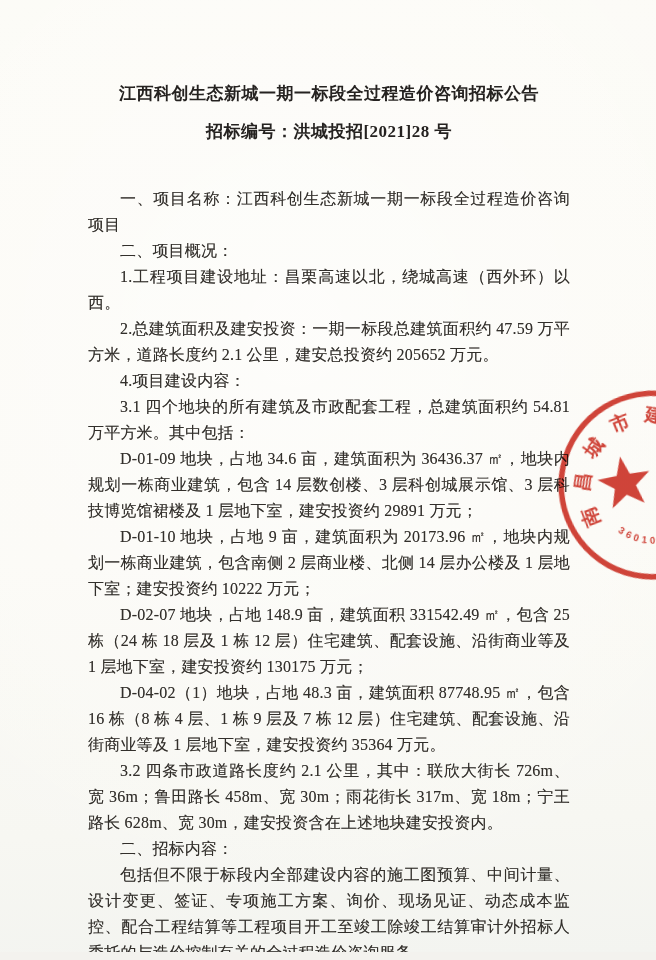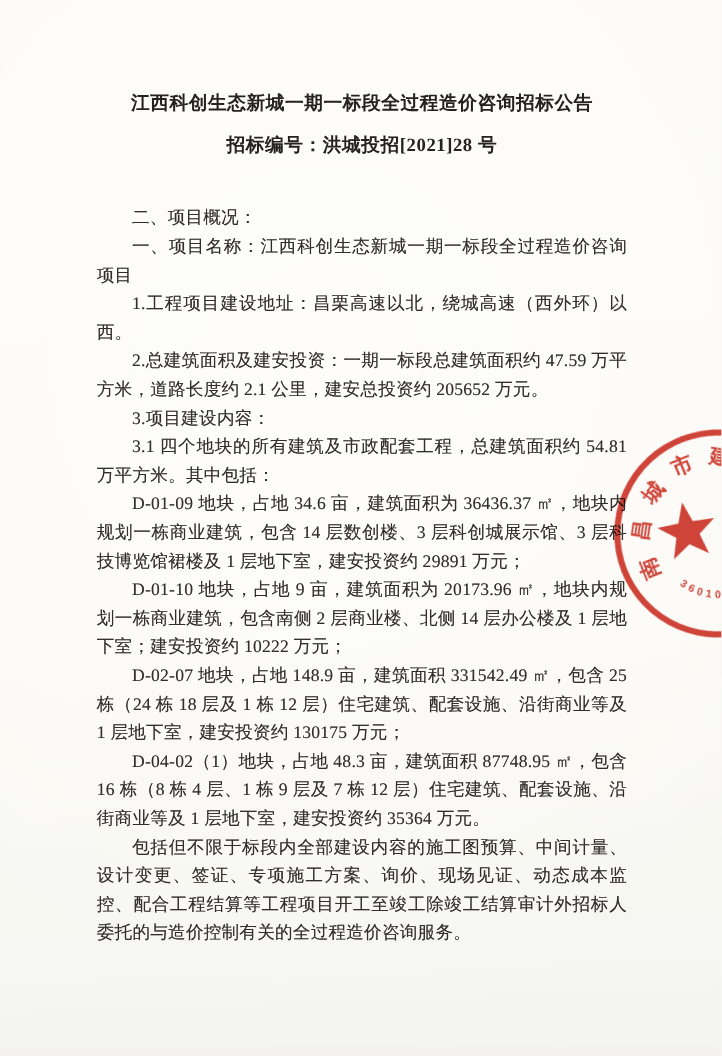--- a/index.html
+++ b/index.html
@@ -85,30 +85,32 @@
 </head>
 <body>
 
 <div class="page">
 
   <h1 class="doc-title">江西科创生态新城一期一标段全过程造价咨询招标公告</h1>
 
   <h2 class="doc-subtitle">招标编号：洪城投招[2021]28 号</h2>
 
   <div class="doc-body">
+    <p>一、项目名称：江西科创生态新城一期一标段全过程造价咨询项目</p>
     <p>二、项目概况：</p>
-    <p>一、项目名称：江西科创生态新城一期一标段全过程造价咨询项目</p>
     <p>1.工程项目建设地址：昌栗高速以北，绕城高速（西外环）以西。</p>
     <p>2.总建筑面积及建安投资：一期一标段总建筑面积约 47.59 万平方米，道路长度约 2.1 公里，建安总投资约 205652 万元。</p>
-    <p>3.项目建设内容：</p>
+    <p>4.项目建设内容：</p>
     <p>3.1 四个地块的所有建筑及市政配套工程，总建筑面积约 54.81 万平方米。其中包括：</p>
     <p>D-01-09 地块，占地 34.6 亩，建筑面积为 36436.37 ㎡，地块内规划一栋商业建筑，包含 14 层数创楼、3 层科创城展示馆、3 层科技博览馆裙楼及 1 层地下室，建安投资约 29891 万元；</p>
     <p>D-01-10 地块，占地 9 亩，建筑面积为 20173.96 ㎡，地块内规划一栋商业建筑，包含南侧 2 层商业楼、北侧 14 层办公楼及 1 层地下室；建安投资约 10222 万元；</p>
     <p>D-02-07 地块，占地 148.9 亩，建筑面积 331542.49 ㎡，包含 25 栋（24 栋 18 层及 1 栋 12 层）住宅建筑、配套设施、沿街商业等及 1 层地下室，建安投资约 130175 万元；</p>
     <p>D-04-02（1）地块，占地 48.3 亩，建筑面积 87748.95 ㎡，包含 16 栋（8 栋 4 层、1 栋 9 层及 7 栋 12 层）住宅建筑、配套设施、沿街商业等及 1 层地下室，建安投资约 35364 万元。</p>
+    <p>3.2 四条市政道路长度约 2.1 公里，其中：联欣大街长 726m、宽 36m；鲁田路长 458m、宽 30m；雨花街长 317m、宽 18m；宁王路长 628m、宽 30m，建安投资含在上述地块建安投资内。</p>
+    <p>二、招标内容：</p>
     <p>包括但不限于标段内全部建设内容的施工图预算、中间计量、设计变更、签证、专项施工方案、询价、现场见证、动态成本监控、配合工程结算等工程项目开工至竣工除竣工结算审计外招标人委托的与造价控制有关的全过程造价咨询服务。</p>
   </div>
 
   <div class="seal">
     <svg viewBox="0 0 200 200" xmlns="http://www.w3.org/2000/svg">
       <circle cx="100" cy="100" r="90" fill="none" stroke-width="5.5" stroke="#cf372c"></circle>
       <polygon points="73,67 79.5,85.1 98.7,85.7 83.5,97.4 88.9,115.8 73,105 57.1,115.8 62.5,97.4 47.3,85.7 66.5,85.1" fill="#cf372c"></polygon>
       <path id="seal-arc-top" fill="none" d="M 46.3 131 A 62 62 0 1 1 153.7 131"></path>
       <path id="seal-arc-bottom" fill="none" d="M 53 133 A 57.4 57.4 0 0 0 147 133"></path>
       <text class="seal-arc-text" fill="#cf372c">

